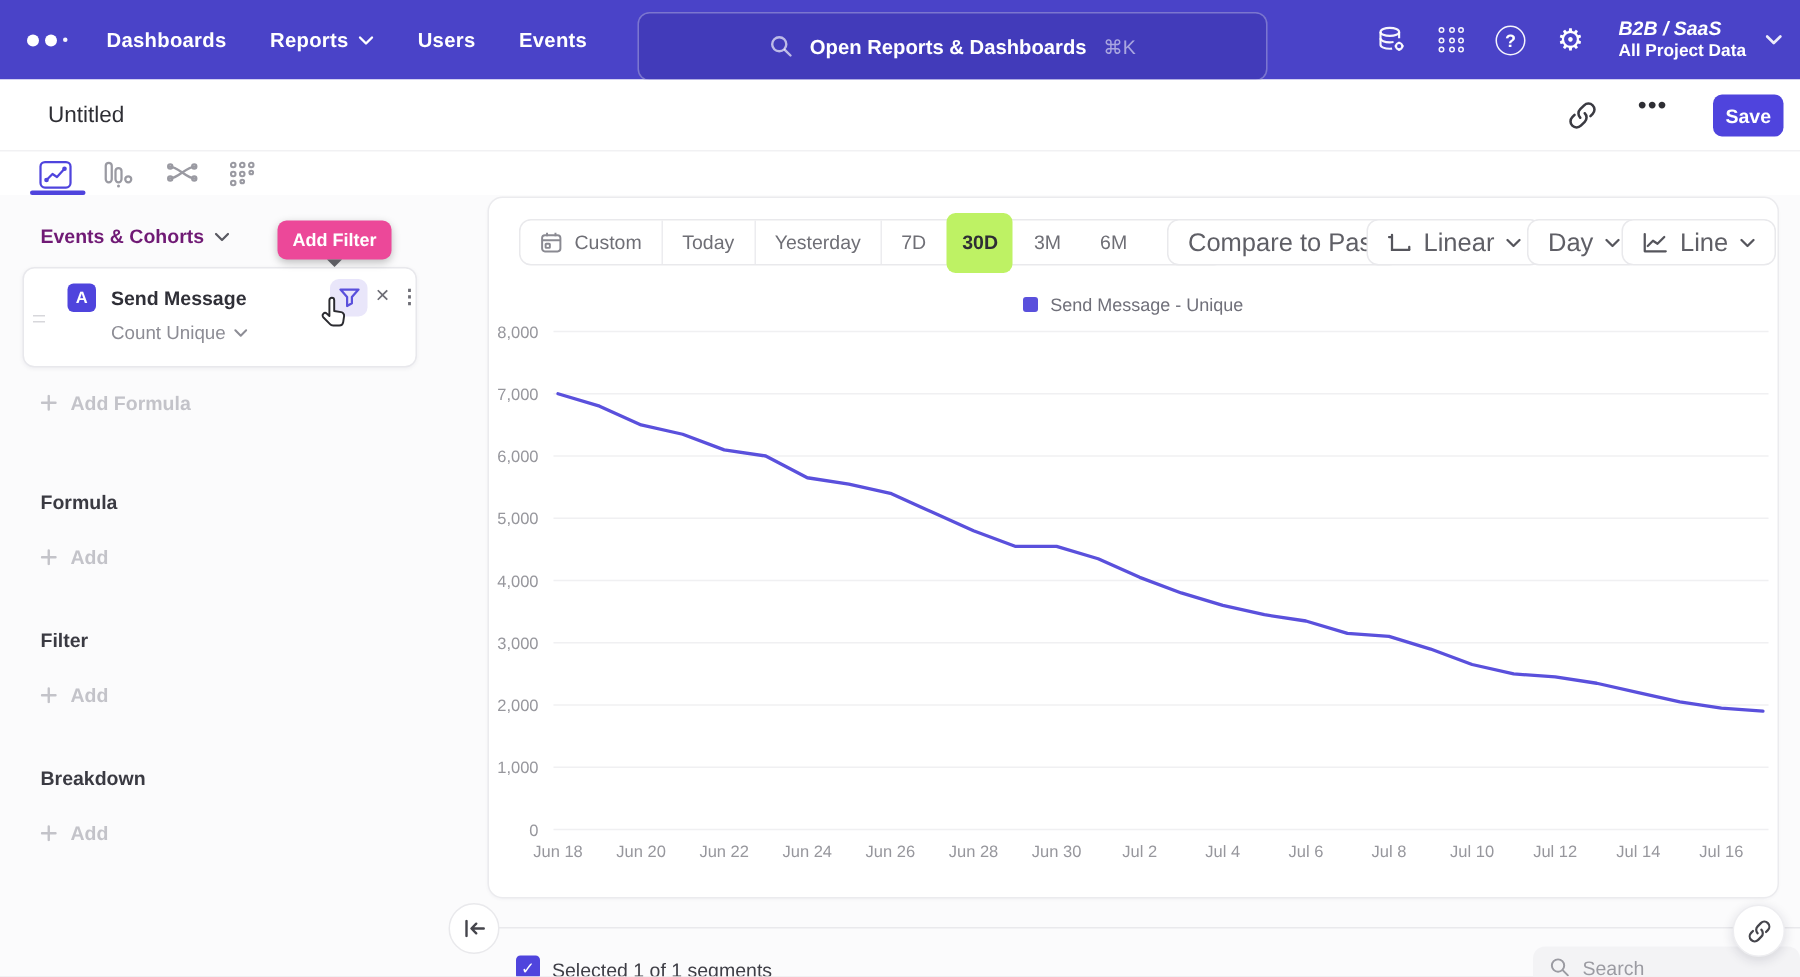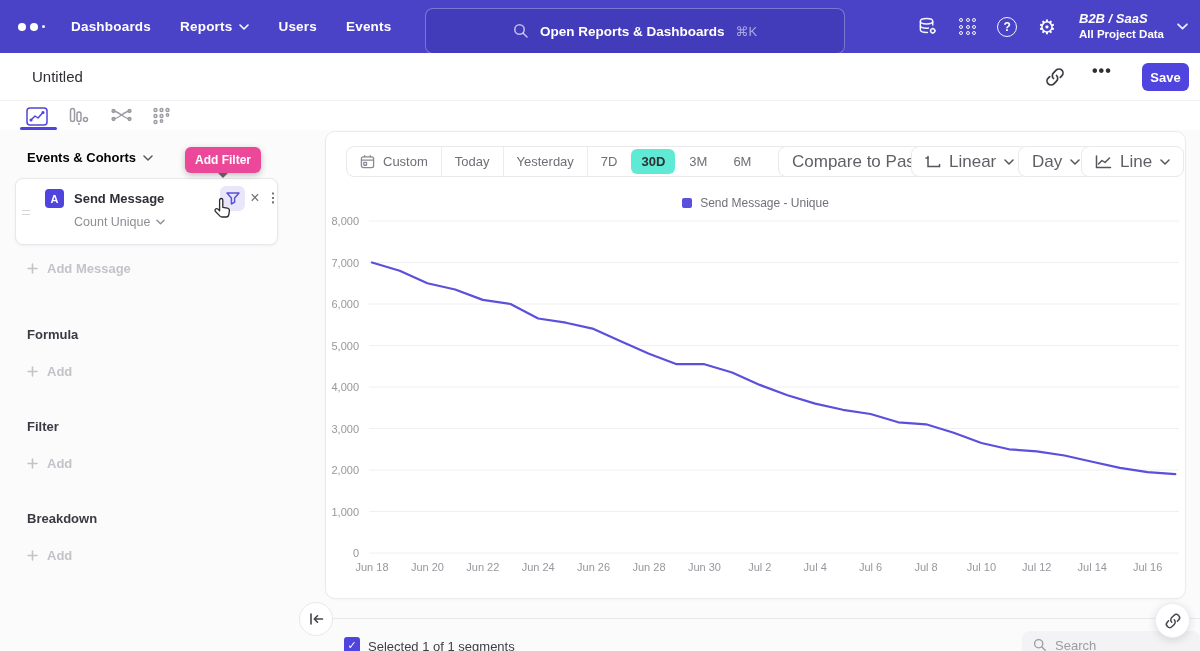--- a/index.html
+++ b/index.html
@@ -40,21 +40,21 @@
   .more-btn{left:1092px;top:62px;font-size:16px;font-weight:700;color:#2e2e34;letter-spacing:1px;cursor:pointer}
   .save-btn{left:1142px;top:63px;width:47px;height:28px;background:#4f44dd;border:none;border-radius:6px;
       color:#fff;font-size:13px;font-weight:700;font-family:inherit;display:flex;align-items:center;justify-content:center;cursor:pointer}
 
   
   .tabstrip{position:absolute;left:0;top:100px;width:1200px;height:30px;background:#fff;border-top:1px solid #f1f1f3}
   .tab{position:absolute;top:3px;width:26px;height:24px;display:flex;align-items:center;justify-content:center;cursor:pointer}
   .tab-underline{position:absolute;left:20px;top:26px;width:37px;height:3px;background:#4f44dd;border-radius:2px}
 
   
-  .events-heading{left:27px;top:150px;font-size:13px;font-weight:700;color:#000000;display:flex;align-items:center;gap:7px;cursor:pointer}
+  .events-heading{left:27px;top:150px;font-size:13px;font-weight:700;color:#701a75;display:flex;align-items:center;gap:7px;cursor:pointer}
   .tooltip{left:185px;top:147px;background:#ec4899;color:#fff;font-size:12px;font-weight:700;
       padding:6px 10px;border-radius:6px;box-shadow:0 2px 6px rgba(0,0,0,.25);z-index:20}
   .tooltip:after{content:"";position:absolute;left:50%;margin-left:-5px;top:100%;border:5px solid transparent;border-top-color:#5d5d62}
   .event-card{left:15px;top:178px;width:263px;height:67px;background:#fff;border:1px solid #e8e8ec;border-radius:8px;box-shadow:0 1px 3px rgba(25,25,50,.05)}
   .drag-handle{left:6px;top:28px;width:8px;cursor:grab}
   .drag-handle i{display:block;height:1.5px;background:#d7d7db;margin:2.5px 0}
   .event-badge{left:29px;top:10px;width:19px;height:19px;background:#4f44dd;border-radius:4px;color:#fff;
       font-size:11px;font-weight:700;display:flex;align-items:center;justify-content:center}
   .event-name{left:58px;top:12px;font-size:13px;font-weight:700;color:#2f2f37;cursor:pointer}
   .filter-chip{left:204px;top:7px;width:25px;height:25px;background:#e9e6fa;border-radius:6px;display:flex;align-items:center;justify-content:center;cursor:pointer}
@@ -68,21 +68,21 @@
   .t-formula{left:27px;top:327px}.a-formula{left:27px;top:364px}
   .t-filter{left:27px;top:419px}.a-filter{left:27px;top:456px}
   .t-breakdown{left:27px;top:511px}.a-breakdown{left:27px;top:548px}
 
   
   .chart-card{left:325px;top:131px;width:861px;height:468px;background:#fff;border:1px solid #ebebee;border-radius:10px;box-shadow:0 1px 2px rgba(25,25,50,.03)}
   .seg{position:absolute;left:20px;top:14px;height:31px;border:1px solid #e9e9ec;border-radius:8px;background:#fff;
       display:flex;align-items:center;font-size:13px;color:#6f6f76}
   .seg-item{height:100%;display:flex;align-items:center;gap:8px;padding:0 13px;cursor:pointer;white-space:nowrap}
   .seg-item.sep{border-right:1px solid #ececef}
-  .seg-item.active{background:#5eead4;border-radius:6px;margin:0 1px;height:25px;color:#2e2e34;font-weight:700;padding:0 10px}
+  .seg-item.active{background:#bef264;border-radius:6px;margin:0 1px;height:40px;color:#2e2e34;font-weight:700;padding:0 10px}
   .pill{position:absolute;top:14px;height:31px;border:1px solid #e9e9ec;border-radius:8px;background:#fff;
       font-size:17px;color:#5f5f66;display:flex;align-items:center;gap:8px;padding:0 13px;cursor:pointer;white-space:nowrap}
   .p-compare{left:452px}.p-linear{left:585px}.p-day{left:692px}.p-line{left:755px}
   .legend{position:absolute;left:0;top:64px;width:100%;display:flex;justify-content:center;align-items:center;gap:8px;
       font-size:12px;color:#70707a;cursor:pointer}
   .legend .sw{width:10px;height:10px;border-radius:2px;background:#5a50dc}
   #chart-svg{position:absolute;left:5px;top:74px}
 
   
   .bottom-divider{left:316px;top:618px;width:884px;height:1px;background:#e9e9ec}
@@ -243,21 +243,21 @@
       <svg width="9" height="6" viewBox="0 0 10 6">
           <polyline points="1,1 5,5 9,1" fill="none" stroke="#8d8d95" stroke-width="1.5" stroke-linecap="round" stroke-linejoin="round"></polyline>
         </svg>
     </span>
   </div>
 
   <span class="abs ghost-add add-metric">
     <svg width="11" height="11" viewBox="0 0 11 11">
         <path d="M5.5 1v9M1 5.5h9" stroke="#c3c3c9" stroke-width="1.6" stroke-linecap="round"></path>
       </svg>
-    <span>Add Message</span>
+    <span>Add Formula</span>
   </span>
 
   <span class="abs section-title t-formula">Formula</span>
   <span class="abs ghost-add a-formula">
     <svg width="11" height="11" viewBox="0 0 11 11">
         <path d="M5.5 1v9M1 5.5h9" stroke="#c3c3c9" stroke-width="1.6" stroke-linecap="round"></path>
       </svg>
     <span>Add</span>
   </span>
 

